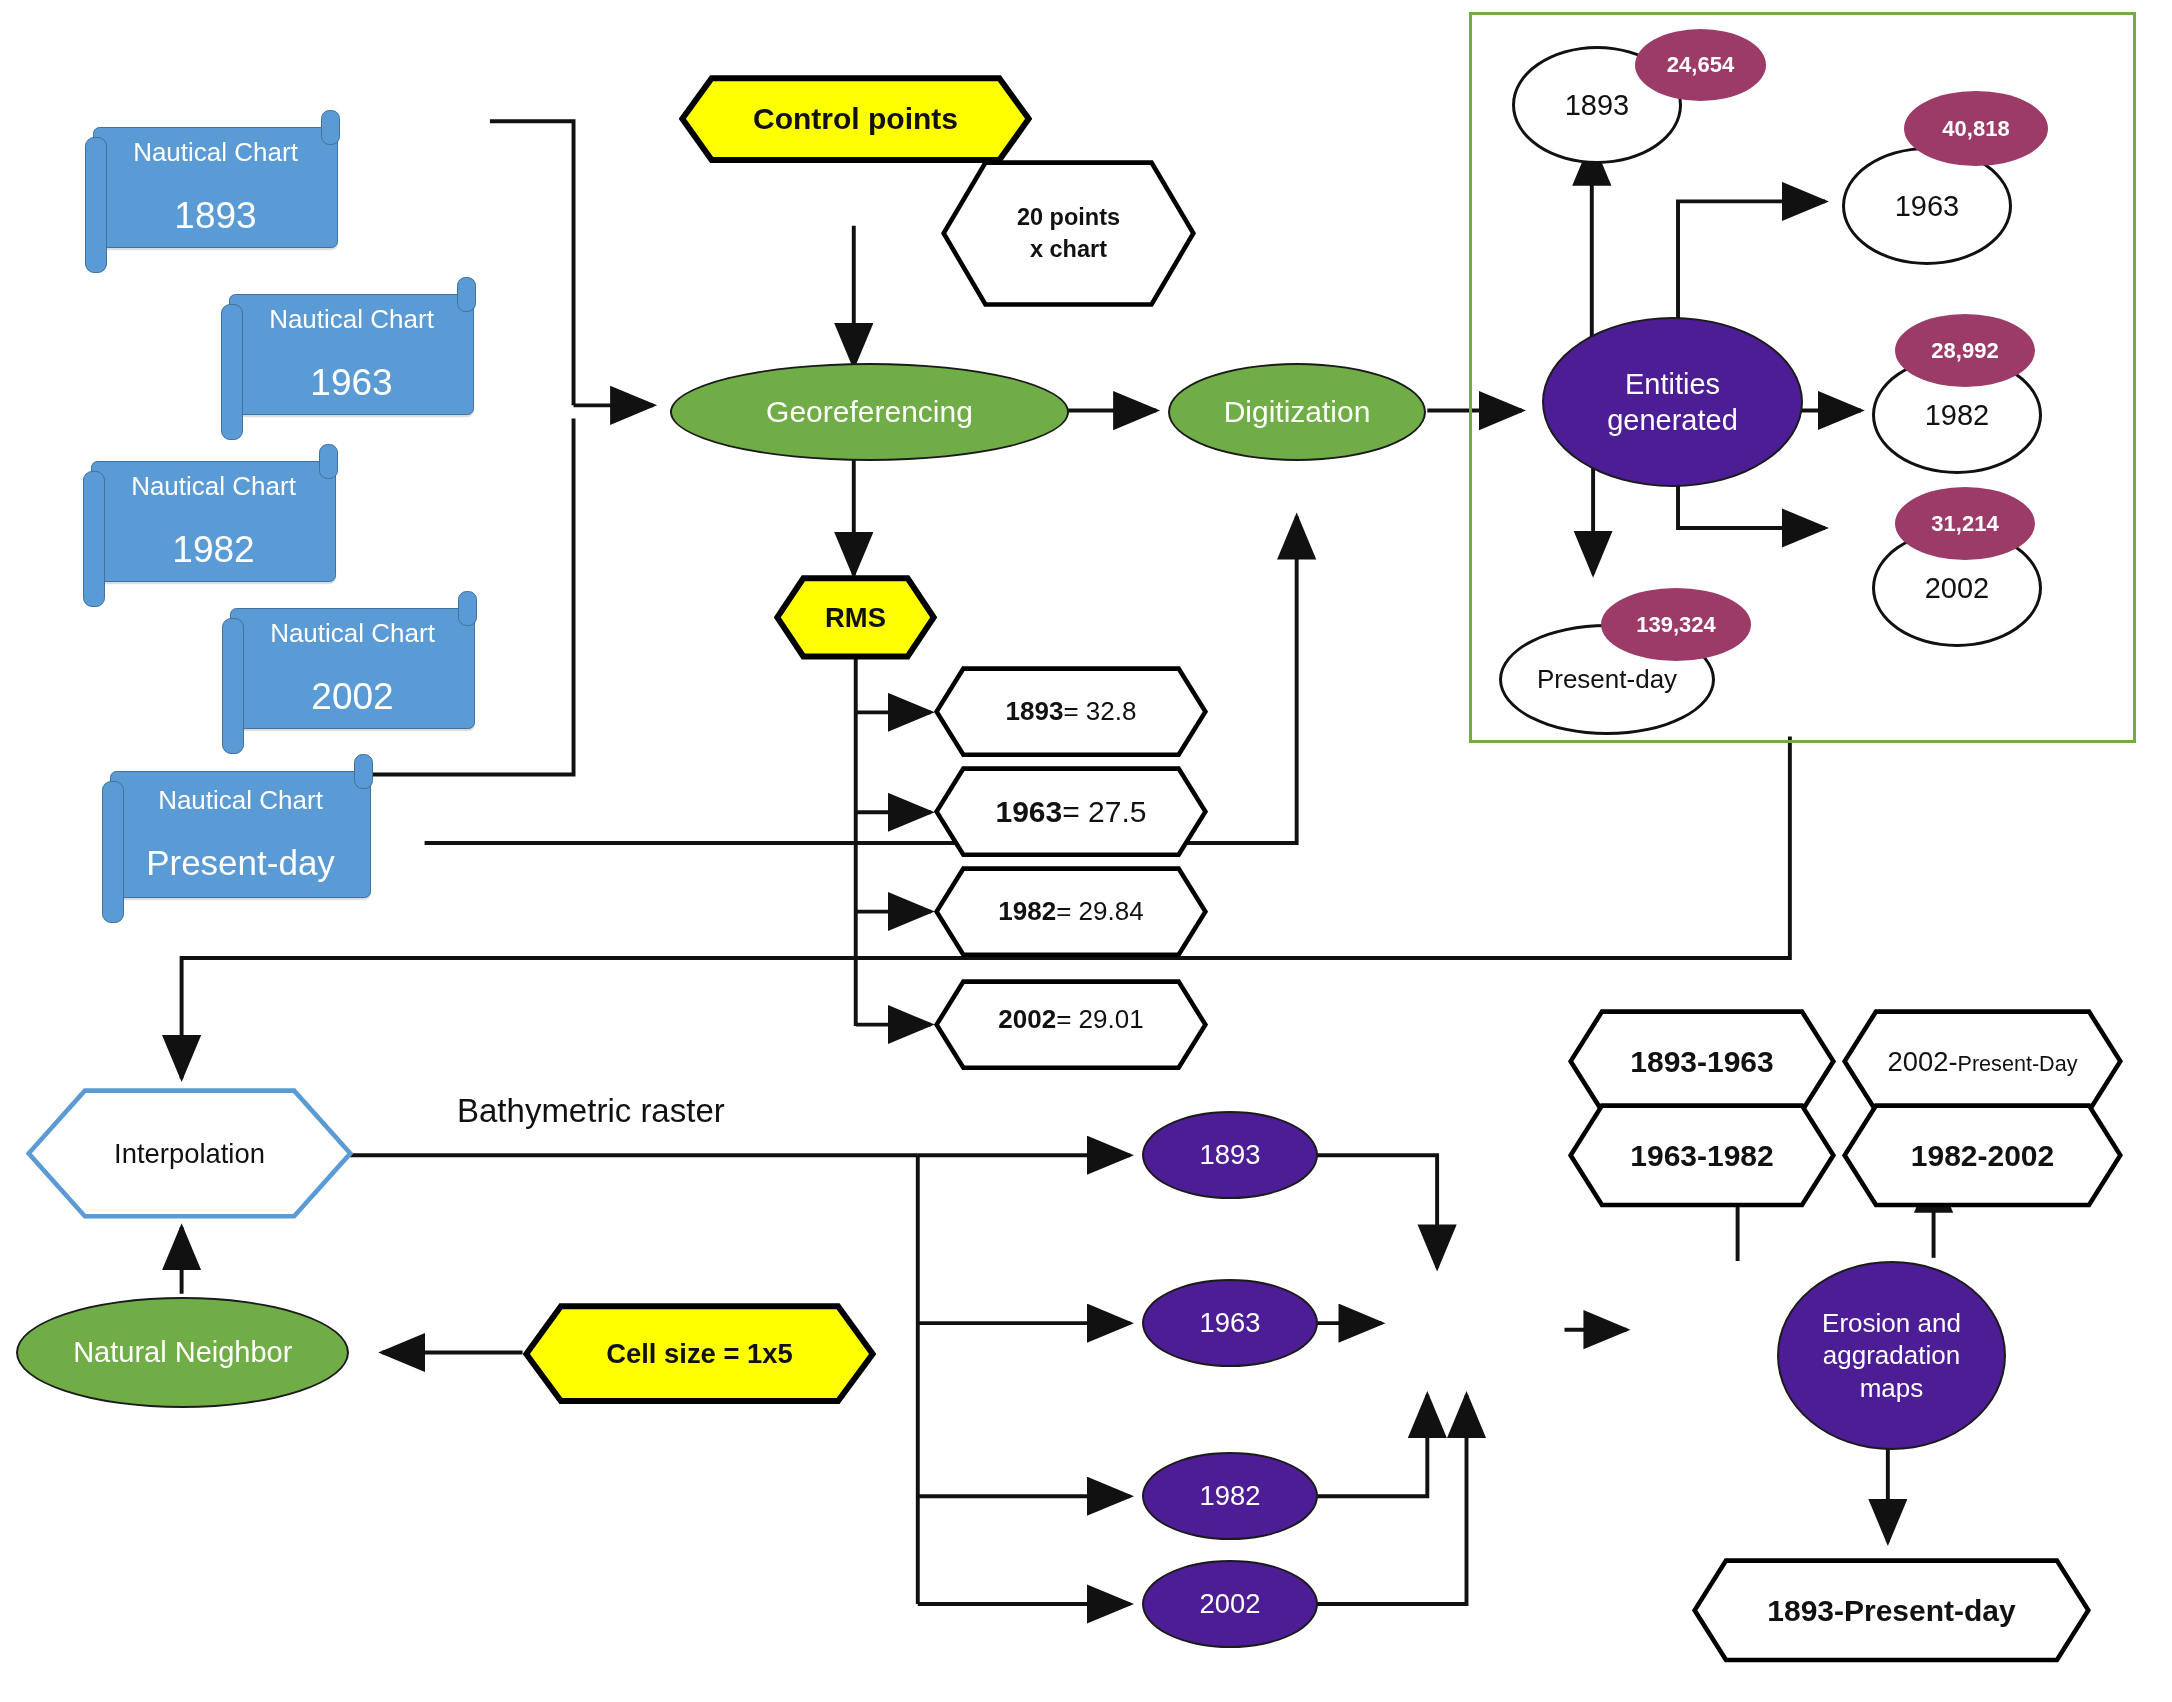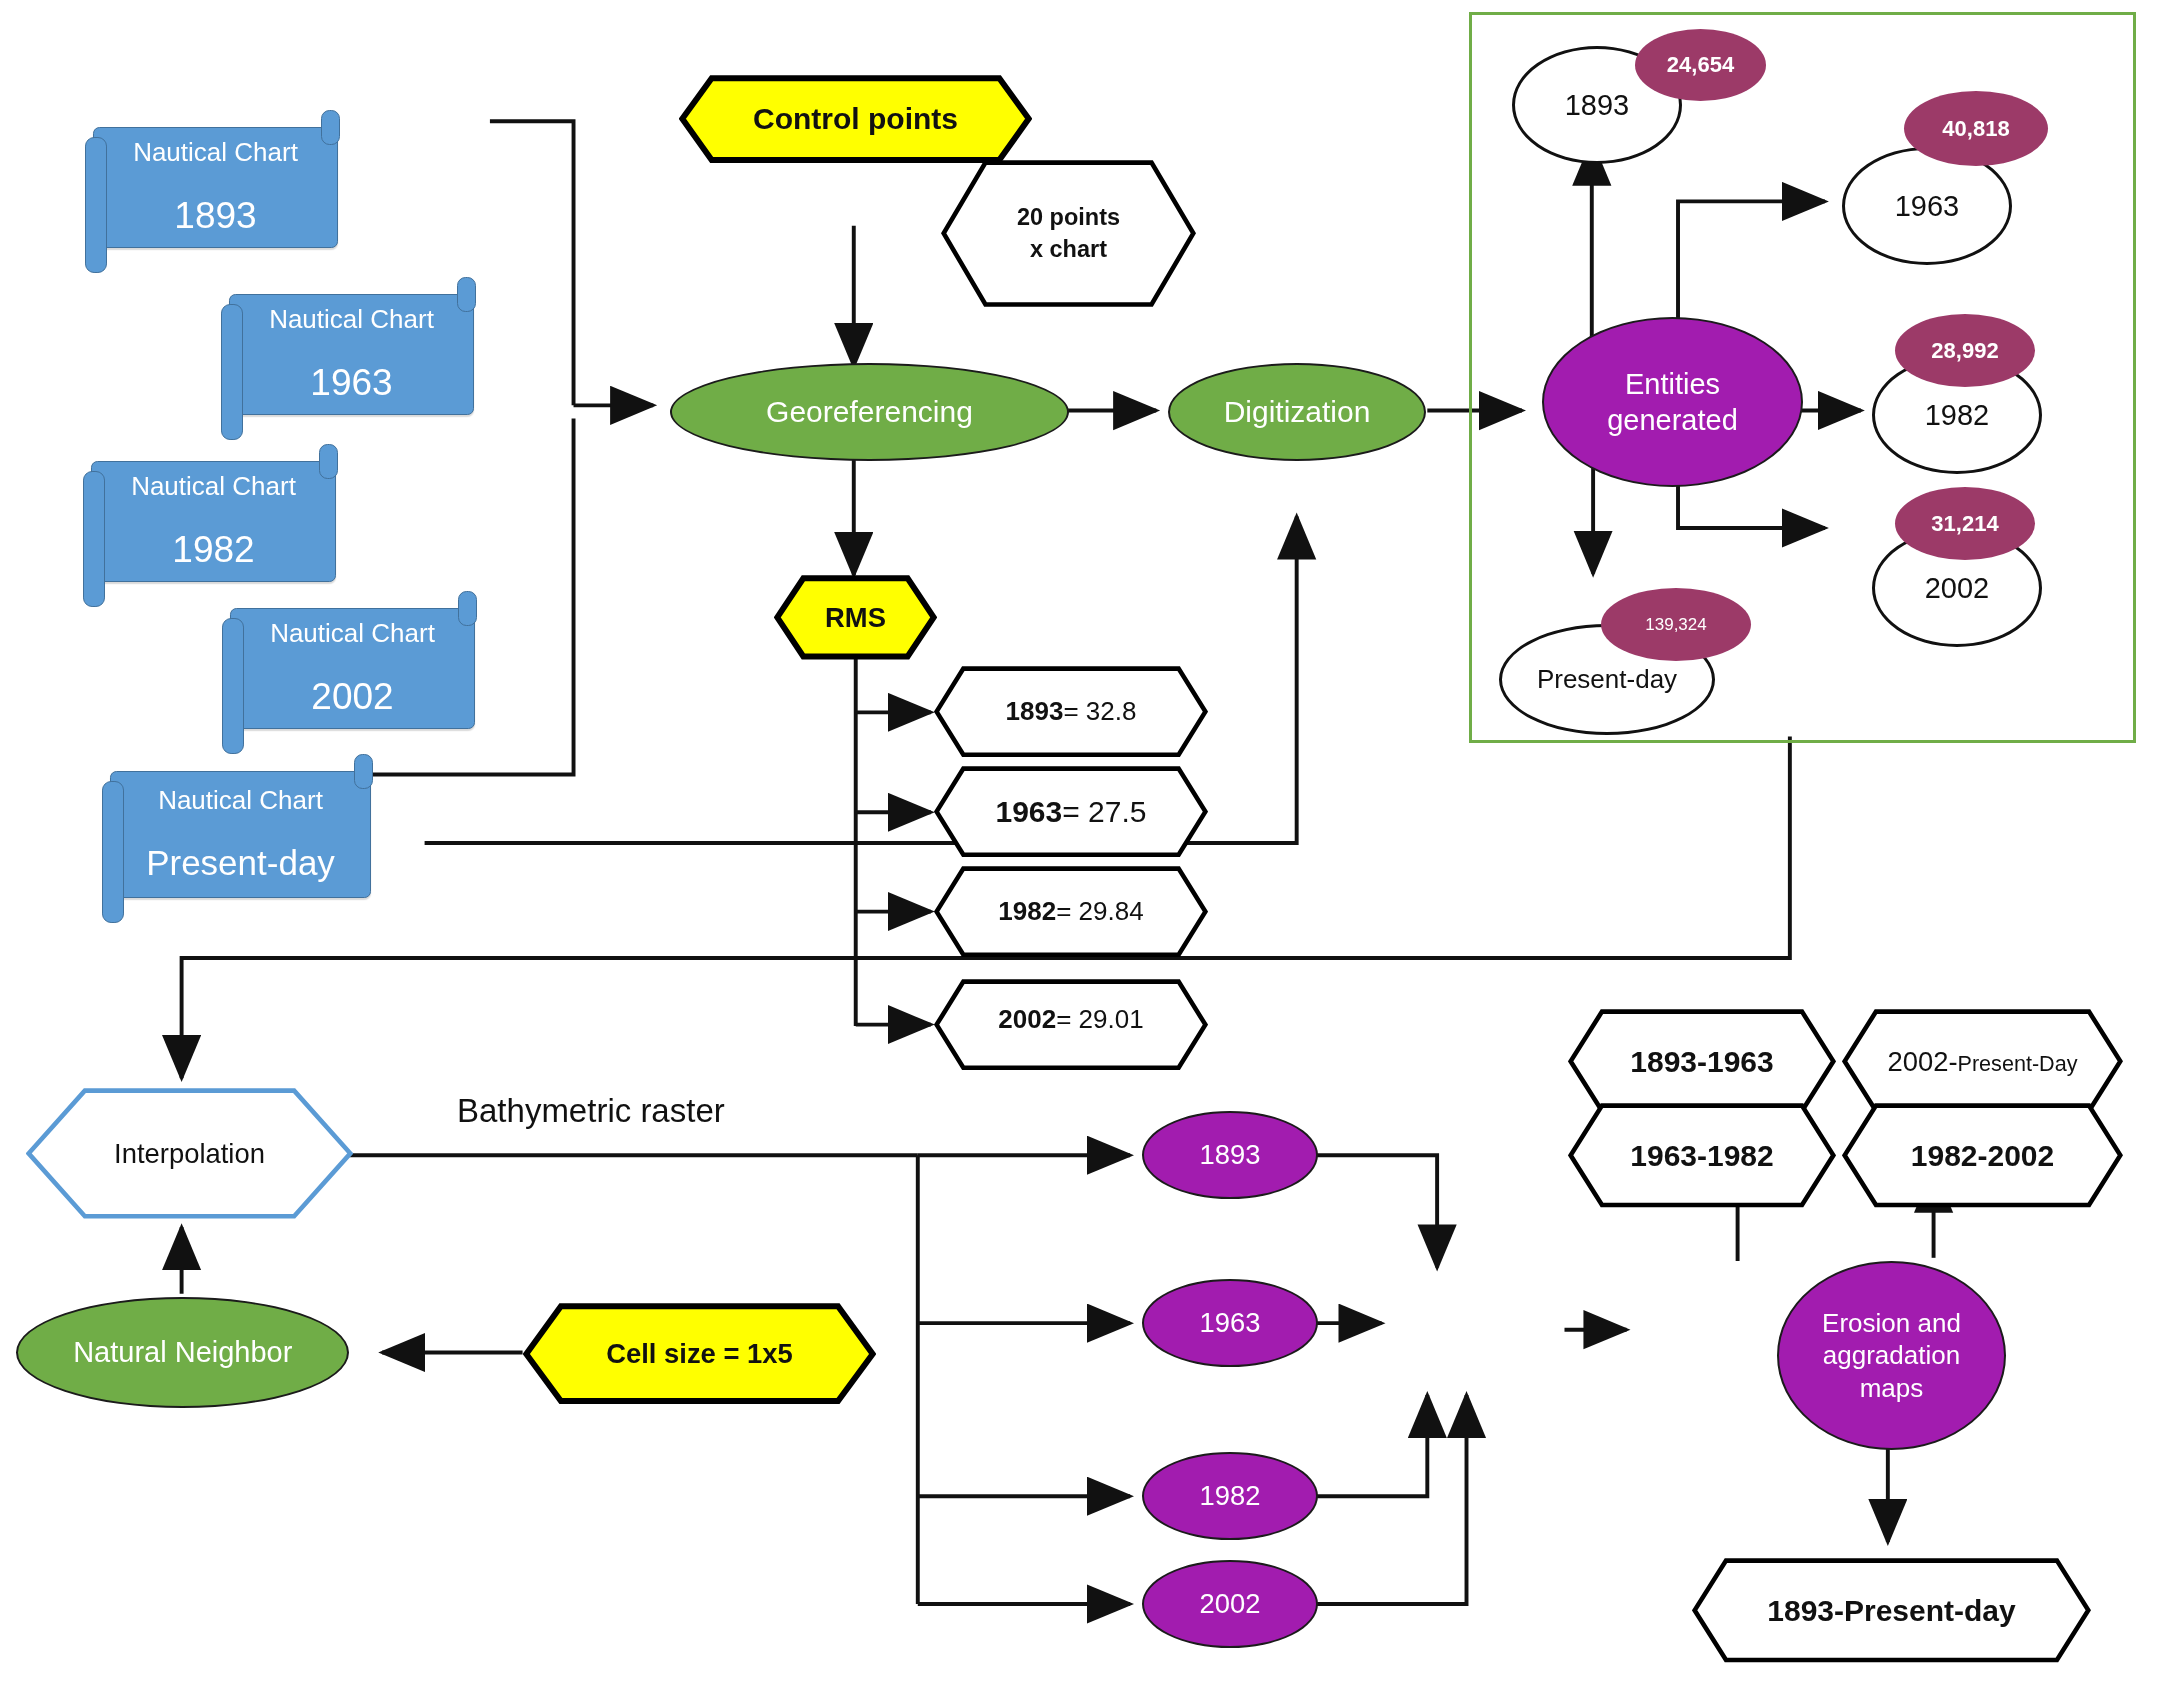--- a/index.html
+++ b/index.html
@@ -15,21 +15,21 @@
   .scroll .t1{font-size:26px;}
   .scroll .t2{font-size:37px;}
   .scroll .t2.small{font-size:35px;}
   .curlL,.curlR{position:absolute;background:#5b9bd5;border:1.3px solid #41719c;border-radius:9.1px;}
   .curlL{width:19.6px;left:-9.1px;top:9.1px;bottom:-26px;}
   .curlR{width:17px;right:-2.6px;top:-18.3px;height:33px;border-radius:8.5px;}
 
   
   .ell{border-radius:50%;color:#fff;border:2px solid #1b1b1b;}
   .ell.green{background:#70ad47;}
-  .ell.maroon{background:#a21caf;}
+  .ell.maroon{background:#4c1d95;}
   .ell.white{background:#fff;color:#111;border:3.3px solid #111;}
   .ell.maroonbadge{background:#9c3a68;border:none;color:#fff;}
   .ell .lbl{padding:0 6.5px;line-height:1.25;}
   .hexin{position:absolute;inset:0;}
   .hexlabel{position:relative;z-index:2;width:100%;text-align:center;color:#111;}
 
   .yellow-hex .poly{fill:#ffff00;stroke:#000;stroke-width:9;}
   .white-hex .poly{fill:#ffffff;stroke:#000;stroke-width:7;}
   .blue-hex .poly{fill:#ffffff;stroke:#5b9bd5;stroke-width:7;}
 
@@ -250,21 +250,21 @@
     <div class="lbl" style="font-size:29px;">2002</div>
   </div>
   <div class="node ell maroonbadge" style="left:1895px;top:487px;width:140px;height:73px;">
     <div class="lbl" style="font-size:22px;font-weight:bold;">31,214</div>
   </div>
 
   <div class="node ell white" style="left:1499px;top:624px;width:216px;height:111px;">
     <div class="lbl" style="font-size:26px;">Present-day</div>
   </div>
   <div class="node ell maroonbadge" style="left:1601px;top:588px;width:150px;height:73px;">
-    <div class="lbl" style="font-size:17px;font-weight:normal;">139,324</div>
+    <div class="lbl" style="font-size:22px;font-weight:bold;">139,324</div>
   </div>
 
   <div class="node blue-hex" style="left:26px;top:1088px;width:327px;height:131px;">
     <svg class="hexin" viewBox="0 0 500 200" preserveAspectRatio="none">
       <polygon class="poly" points="90,4 410,4 496,100 410,196 90,196 4,100"></polygon>
     </svg>
     <div class="hexlabel" style="font-size:27.4px;">Interpolation</div>
   </div>
 
   <div class="plainlabel" style="left:457px;top:1092px;font-size:33px;">Bathymetric raster</div>

